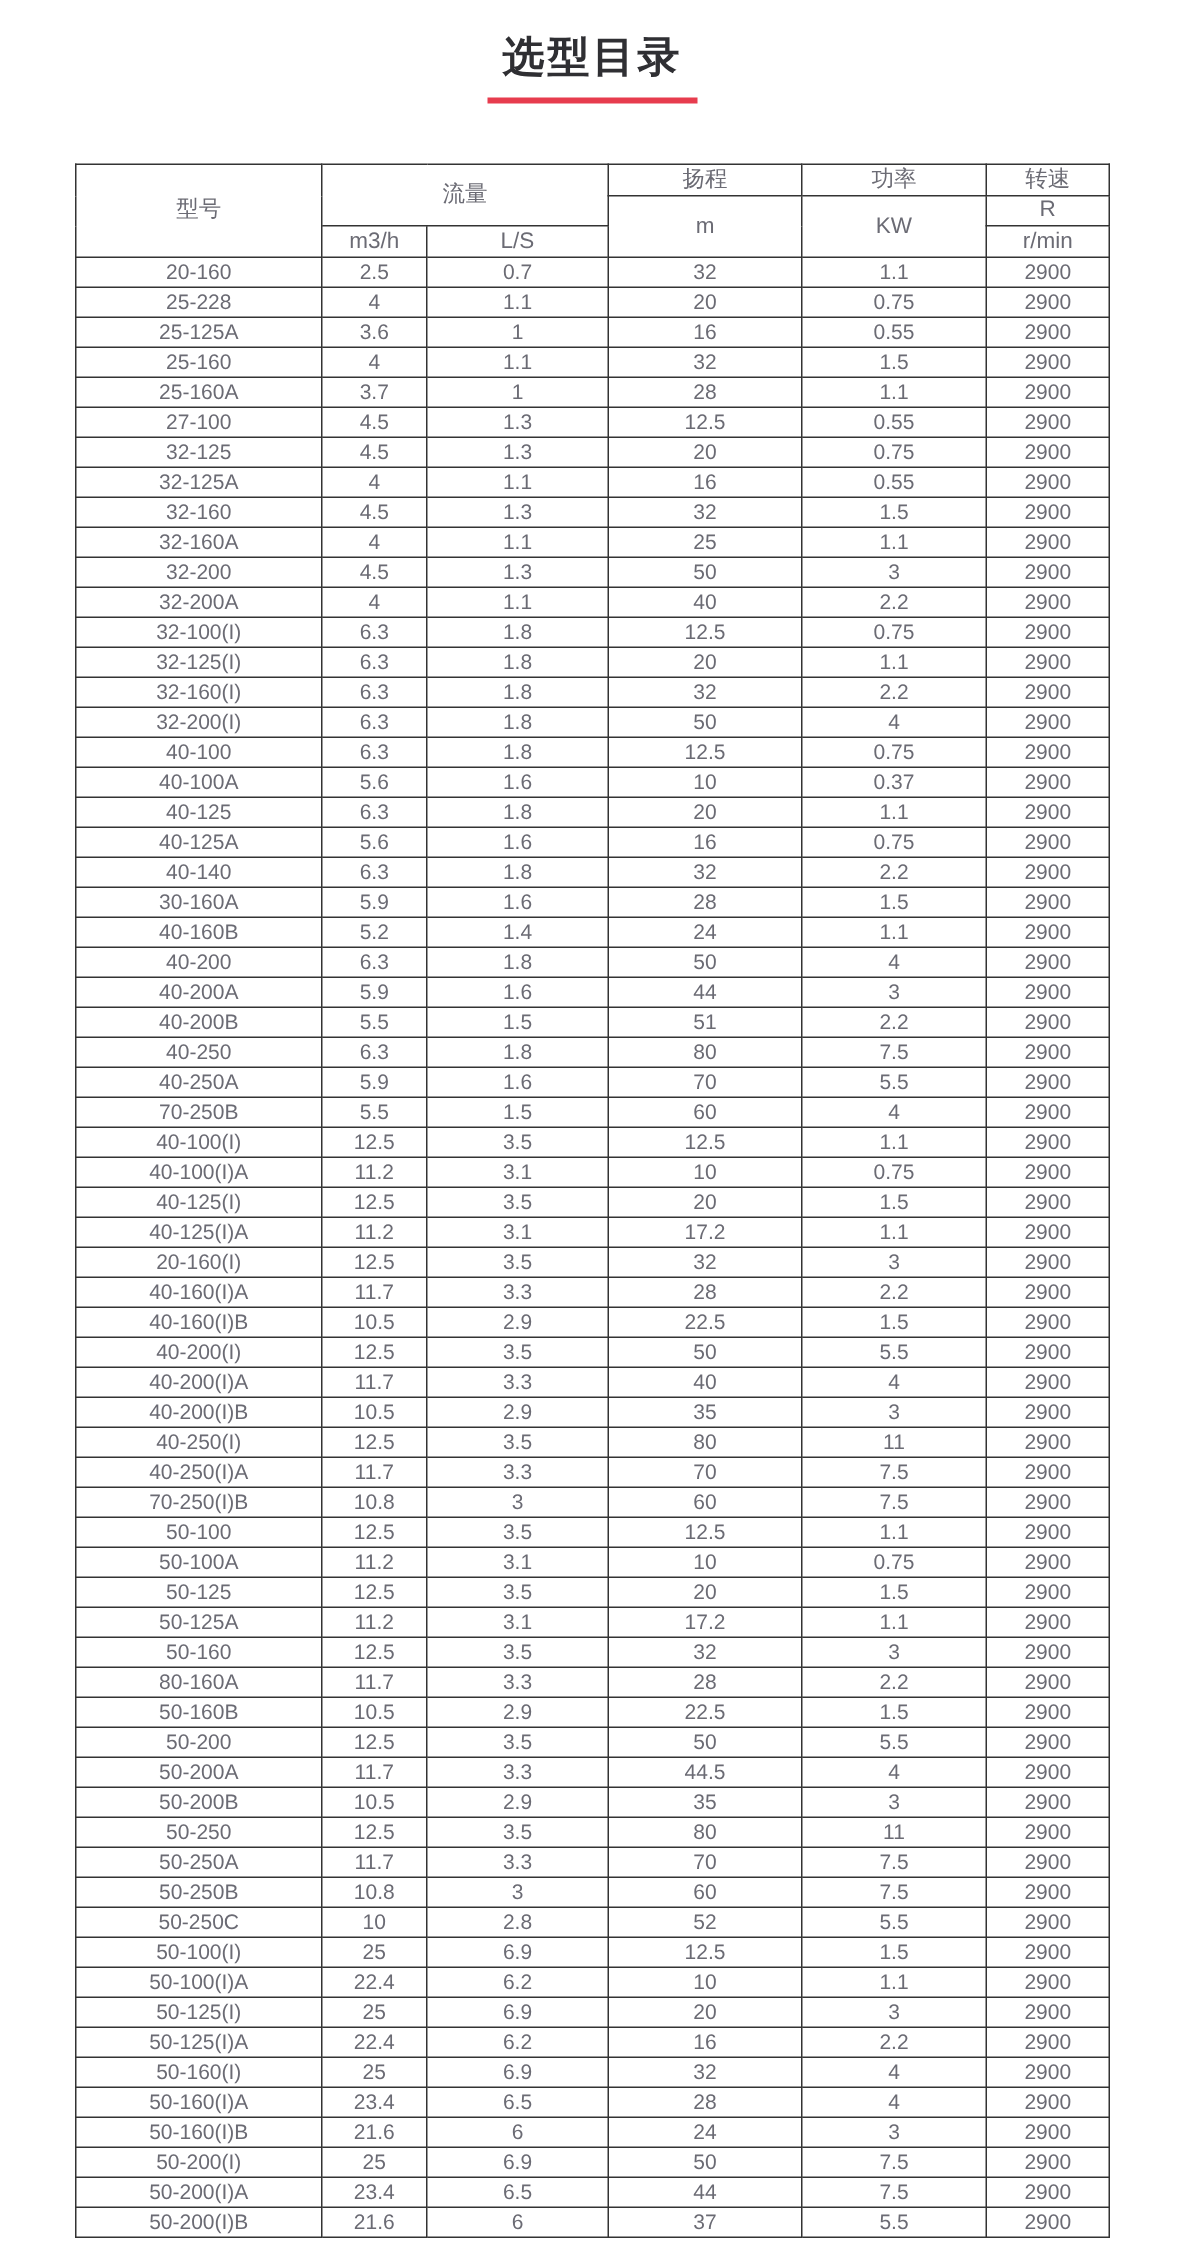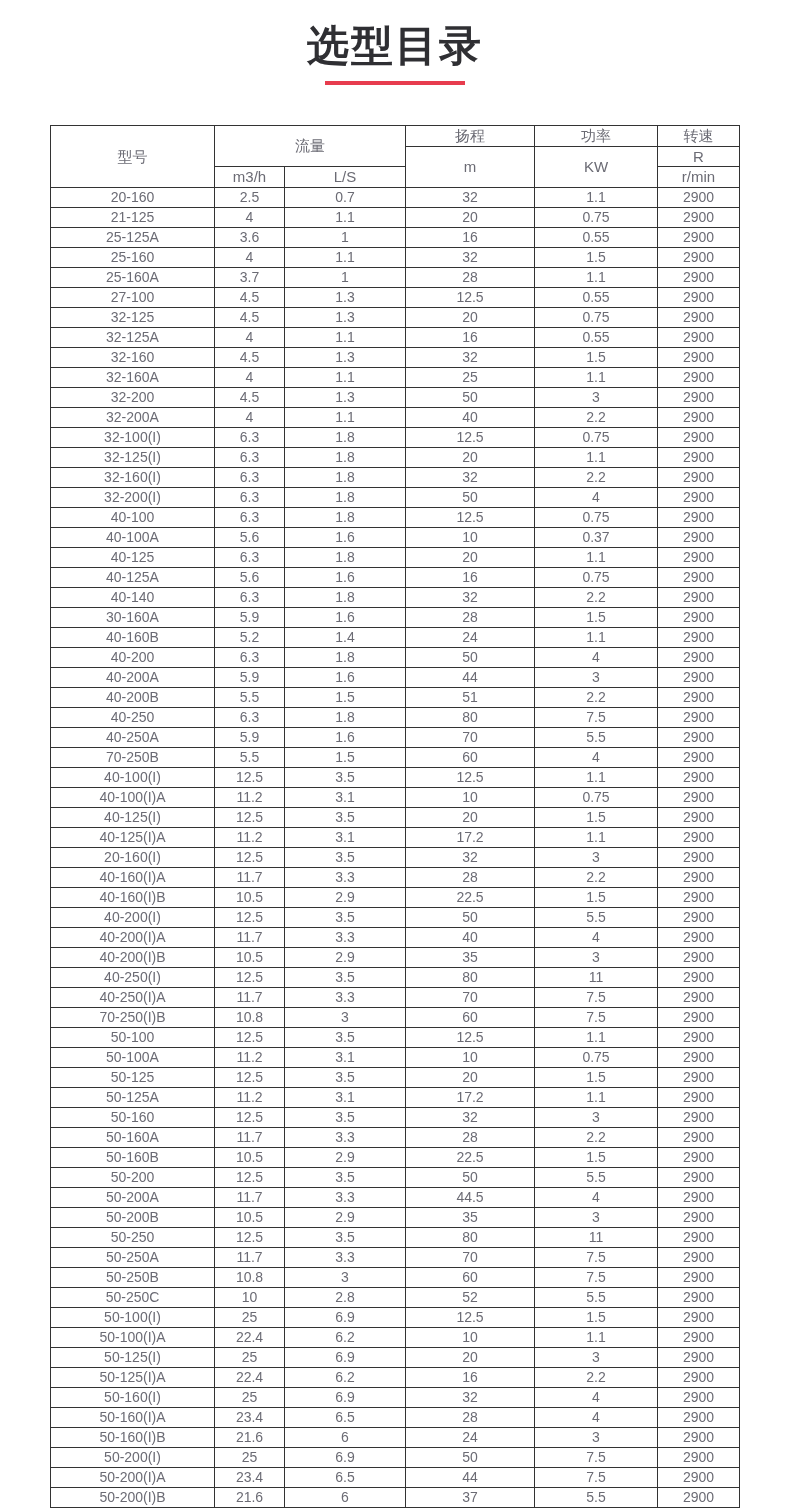--- a/index.html
+++ b/index.html
@@ -12,21 +12,21 @@
     width: 790px;
     min-height: 1510px;
     margin: 0 auto;
     background: #ffffff;
     box-sizing: border-box;
   }
   .page-title {
     margin: 0;
     padding-top: 22px;
     text-align: center;
-    font-size: 42px;
+    font-size: 28px;
     font-weight: bold;
     color: #2f2f33;
     letter-spacing: 2px;
     line-height: 1.15;
   }
   .title-underline {
     width: 140px;
     height: 4px;
     margin: 11px auto 0 auto;
     background: #e73c4e;
@@ -104,21 +104,21 @@
     <tbody>
         <tr>
           <td>20-160</td>
           <td>2.5</td>
           <td>0.7</td>
           <td>32</td>
           <td>1.1</td>
           <td>2900</td>
         </tr>
         <tr>
-          <td>21-125</td>
+          <td>25-228</td>
           <td>4</td>
           <td>1.1</td>
           <td>20</td>
           <td>0.75</td>
           <td>2900</td>
         </tr>
         <tr>
           <td>25-125A</td>
           <td>3.6</td>
           <td>1</td>
@@ -472,21 +472,21 @@
         </tr>
         <tr>
           <td>50-160</td>
           <td>12.5</td>
           <td>3.5</td>
           <td>32</td>
           <td>3</td>
           <td>2900</td>
         </tr>
         <tr>
-          <td>50-160A</td>
+          <td>80-160A</td>
           <td>11.7</td>
           <td>3.3</td>
           <td>28</td>
           <td>2.2</td>
           <td>2900</td>
         </tr>
         <tr>
           <td>50-160B</td>
           <td>10.5</td>
           <td>2.9</td>

